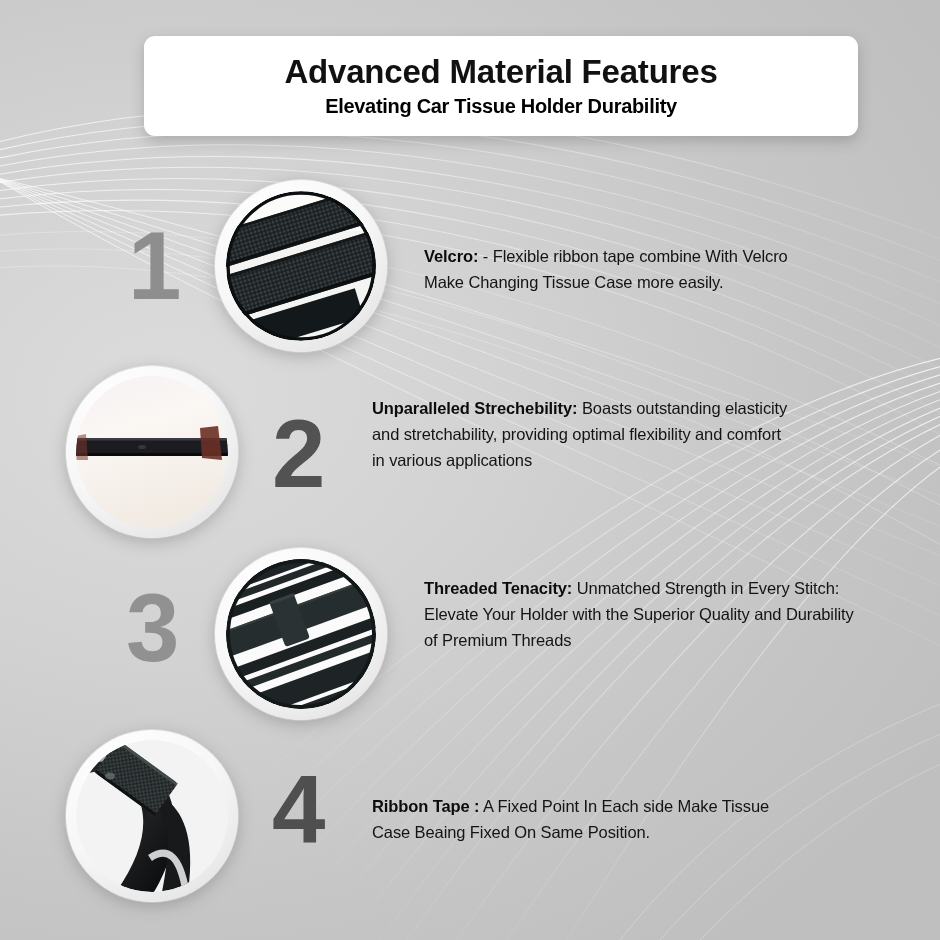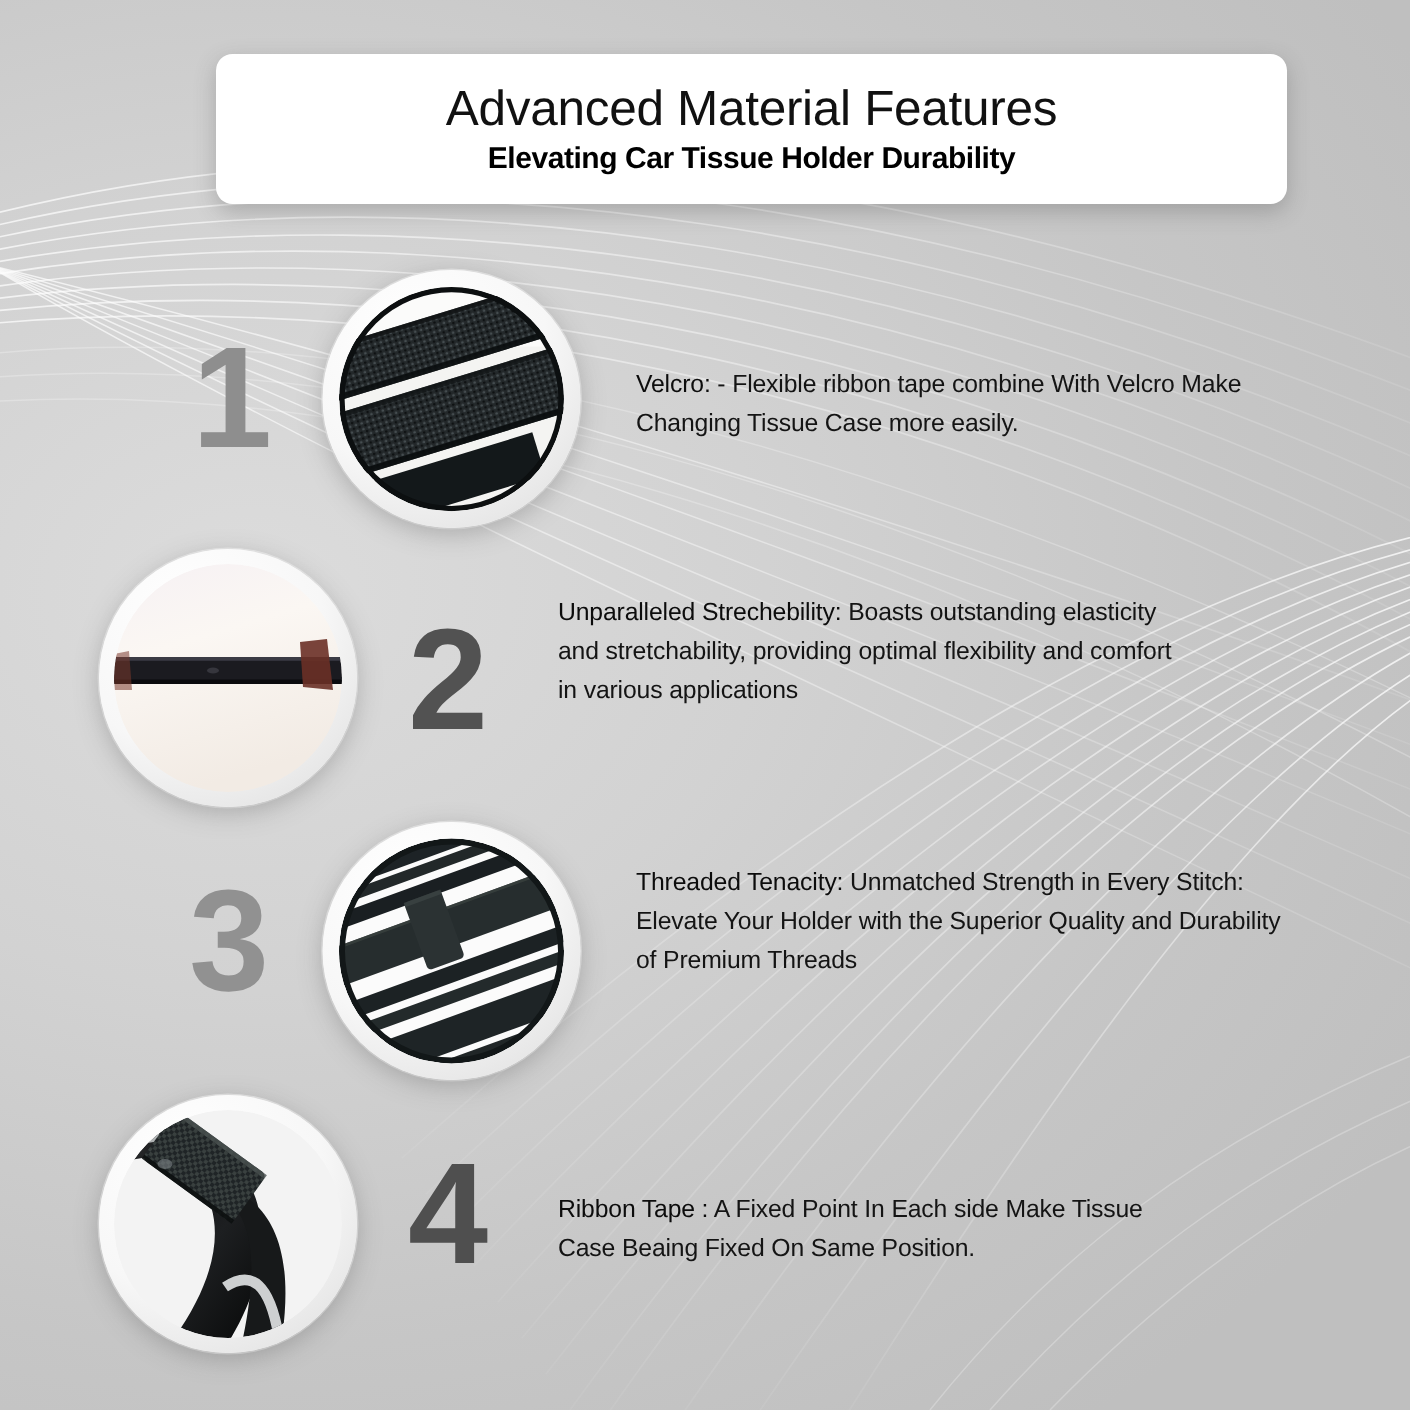--- a/index.html
+++ b/index.html
@@ -19,21 +19,21 @@
 
   
   .title-card{
     position:absolute;left:144px;top:36px;width:714px;height:100px;
     background:#fff;border-radius:11px;
     box-shadow:0 5px 14px rgba(80,80,80,.30);
     display:flex;flex-direction:column;align-items:center;justify-content:center;
     z-index:9;
   }
   .title-main{
-    font-size:33px;font-weight:normal;color:#111;letter-spacing:-.2px;
+    font-size:33px;font-weight:bold;color:#111;letter-spacing:-.2px;
     line-height:1.08;text-align:center;
   }
   .title-sub{
     font-size:20px;font-weight:bold;color:#000000;letter-spacing:-.3px;
     line-height:1.12;margin-top:5px;text-align:center;
   }
 
   
   .numeral{
     position:absolute;font-size:96px;font-weight:bold;line-height:1;
@@ -66,21 +66,21 @@
   .b3{left:215px;top:548px;width:172px;height:172px;}
   .b3 .photo{width:150px;height:150px;}
   .b4{left:66px;top:730px;width:172px;height:172px;}
   .b4 .photo{width:152px;height:152px;}
 
   
   .feature-text{
     position:absolute;color:#141414;font-size:16.5px;line-height:1.57;
     letter-spacing:-.1px;z-index:7;
   }
-  .feature-text b{font-weight:normal;color:#0c0c0c;}
+  .feature-text b{font-weight:bold;color:#0c0c0c;}
   .t1{left:424px;top:244px;width:404px;}
   .t2{left:372px;top:396px;width:420px;}
   .t3{left:424px;top:576px;width:430px;}
   .t4{left:372px;top:794px;width:420px;}
 </style>
 </head>
 <body>
 
 <div class="canvas">
 

